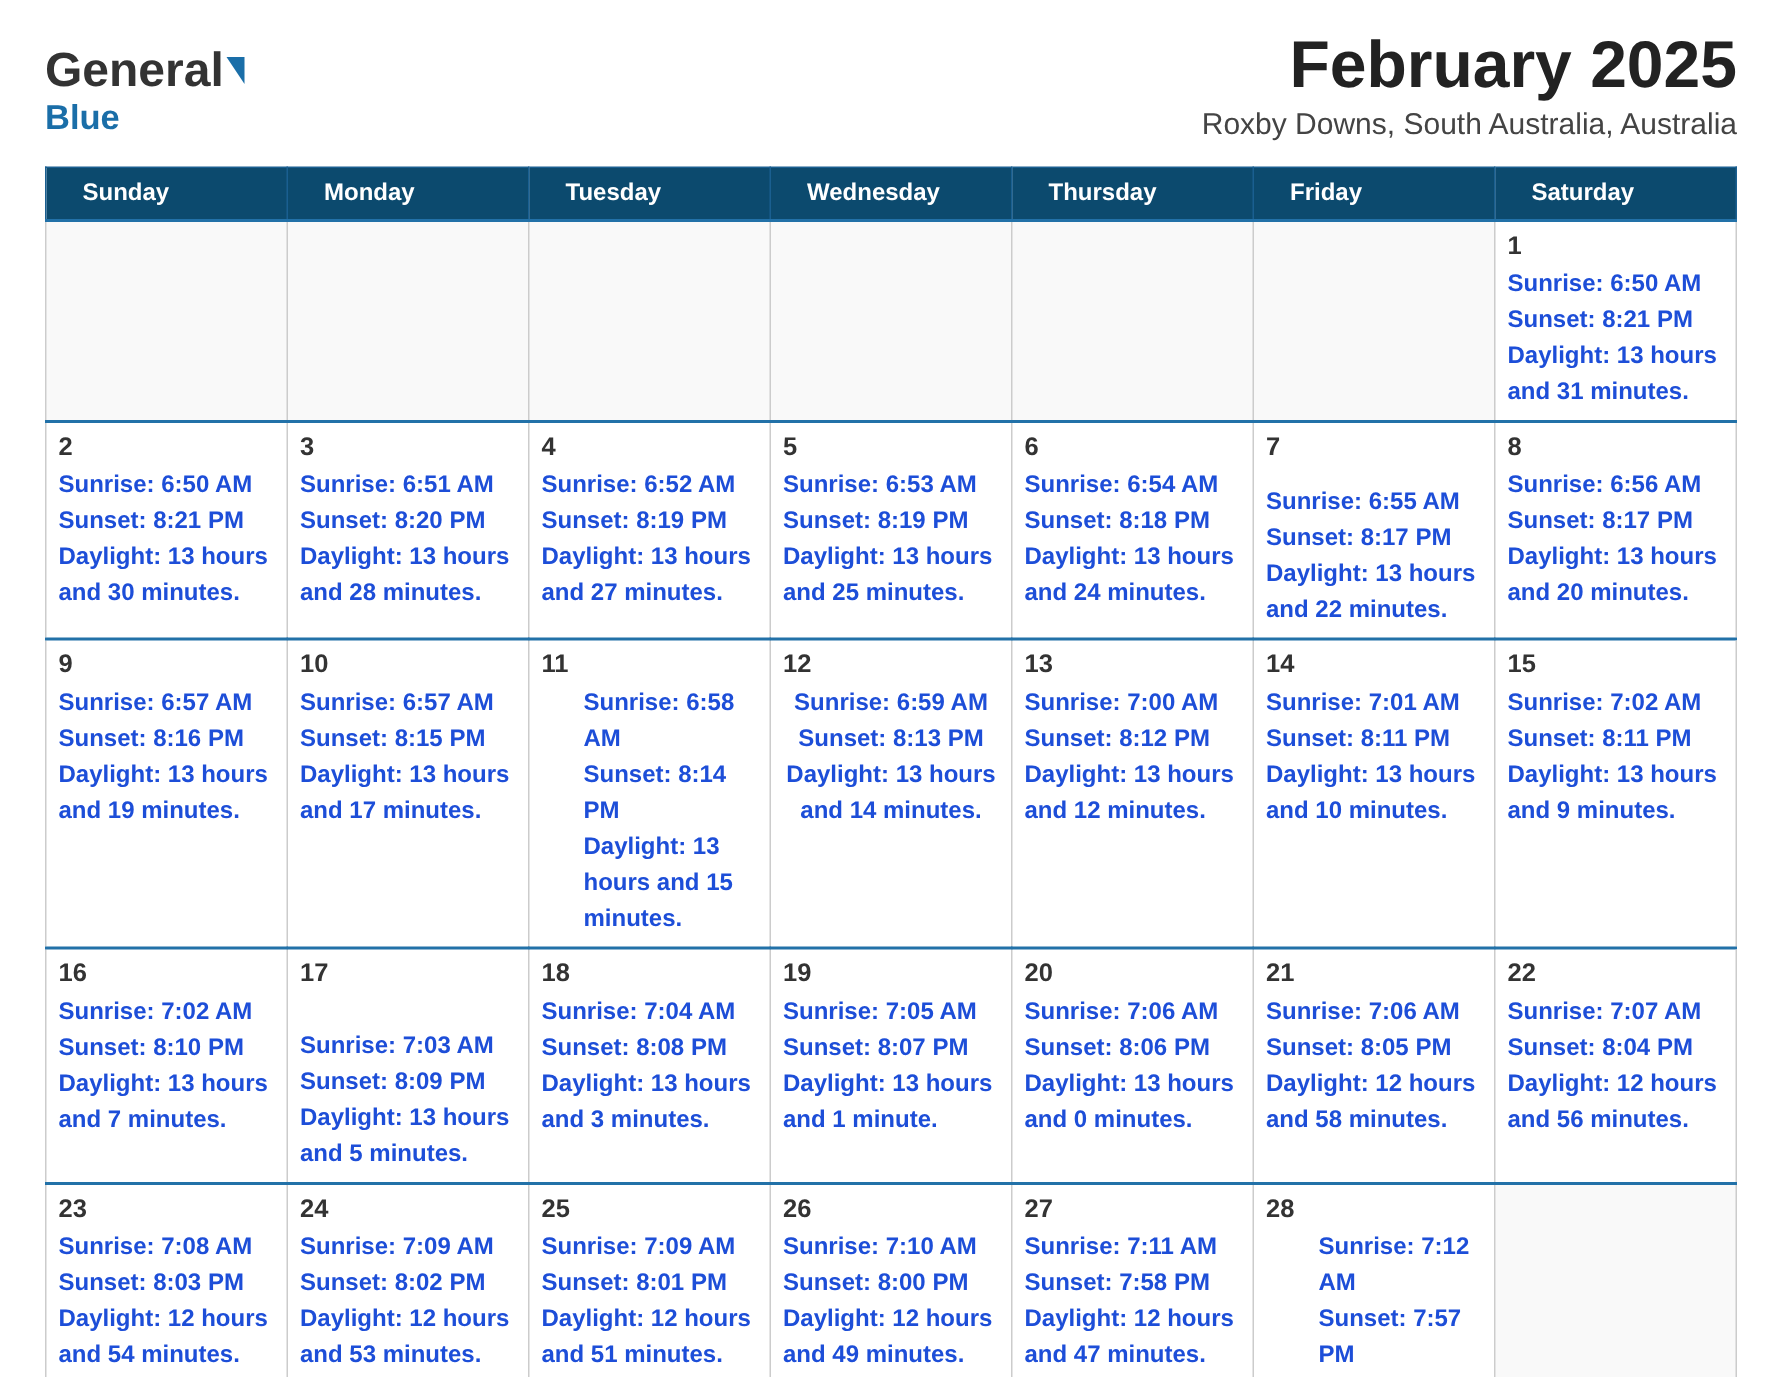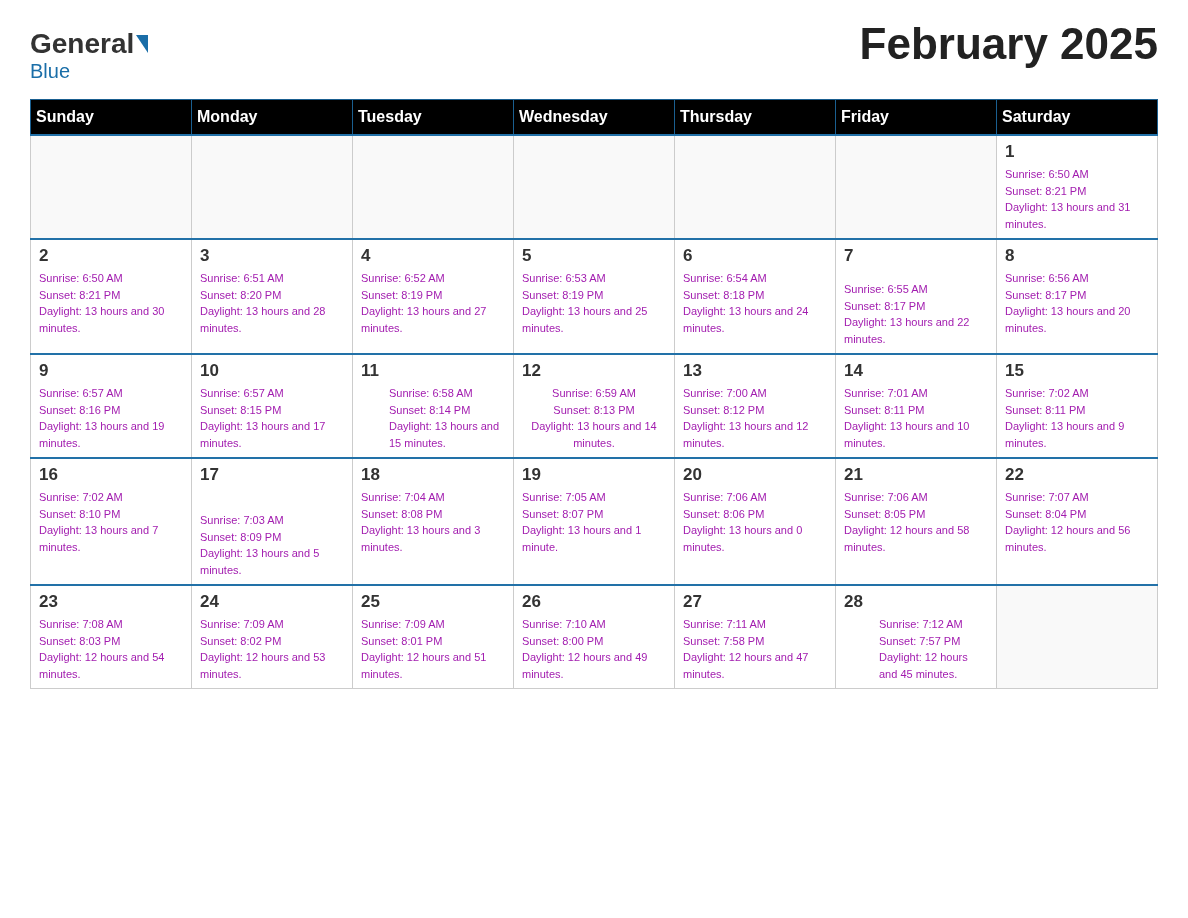--- a/index.html
+++ b/index.html
@@ -19,38 +19,38 @@
     }
     .logo {
       display: flex;
       flex-direction: column;
       align-items: flex-start;
       padding-top: 8px;
     }
     .logo-text {
       display: flex;
       align-items: center;
-      font-size: 28px;
+      font-size: 32px;
       font-weight: bold;
       color: #333;
     }
     .logo-general { color: #333; }
     .logo-arrow {
       width: 0;
       height: 0;
       border-left: 12px solid transparent;
       border-right: 0px solid transparent;
       border-top: 18px solid #1a6ea8;
       margin: 0 2px;
       display: inline-block;
     }
     .logo-blue {
       color: #1a6ea8;
-      font-size: 20px;
-      font-weight: normal;
+      font-size: 23px;
+      font-weight: bold;
     }
     .title-area {
       text-align: right;
     }
     .title-area h1 {
       font-size: 44px;
       font-weight: bold;
       color: #222;
       line-height: 1.1;
     }
@@ -59,23 +59,23 @@
       font-weight: normal;
       color: #444;
       margin-top: 4px;
     }
     .calendar {
       width: 100%;
       border-collapse: collapse;
       border: 1px solid #aaa;
     }
     .calendar thead tr th {
-      background-color: #000000;
+      background-color: #0c4a6e;
       color: #fff;
-      padding: 8px 5px;
+      padding: 8px 24px;
       font-size: 16px;
       font-weight: bold;
       text-align: left;
       border: 1px solid #1a5f90;
     }
     .calendar tbody tr td {
       width: calc(100% / 7);
       vertical-align: top;
       padding: 6px 8px;
       border: 1px solid #ccc;
@@ -87,43 +87,45 @@
       border-top: 2px solid #2271a8;
     }
     .day-number {
       font-size: 17px;
       font-weight: bold;
       color: #333;
       display: block;
       margin-bottom: 4px;
     }
     .day-info {
-      font-size: 11px;
-      color: #a21caf;
+      font-size: 16px;
+      color: #1d4ed8;
       line-height: 1.5;
+      font-weight: bold;
     }
     .empty-cell {
       background: #f9f9f9;
     }
   </style>
 </head>
 <body>
 
 <div class="header-area">
   <div class="logo">
     <div class="logo-text">
       <span class="logo-general">General</span>
       <span class="logo-arrow"></span>
     </div>
     <div>
       <span class="logo-blue">Blue</span>
     </div>
   </div>
   <div class="title-area">
     <h1>February 2025</h1>
+    <h2>Roxby Downs, South Australia, Australia</h2>
   </div>
 </div>
 
 <table class="calendar">
   <thead>
     <tr>
     <th>Sunday</th>
         <th>Monday</th>
         <th>Tuesday</th>
         <th>Wednesday</th>

